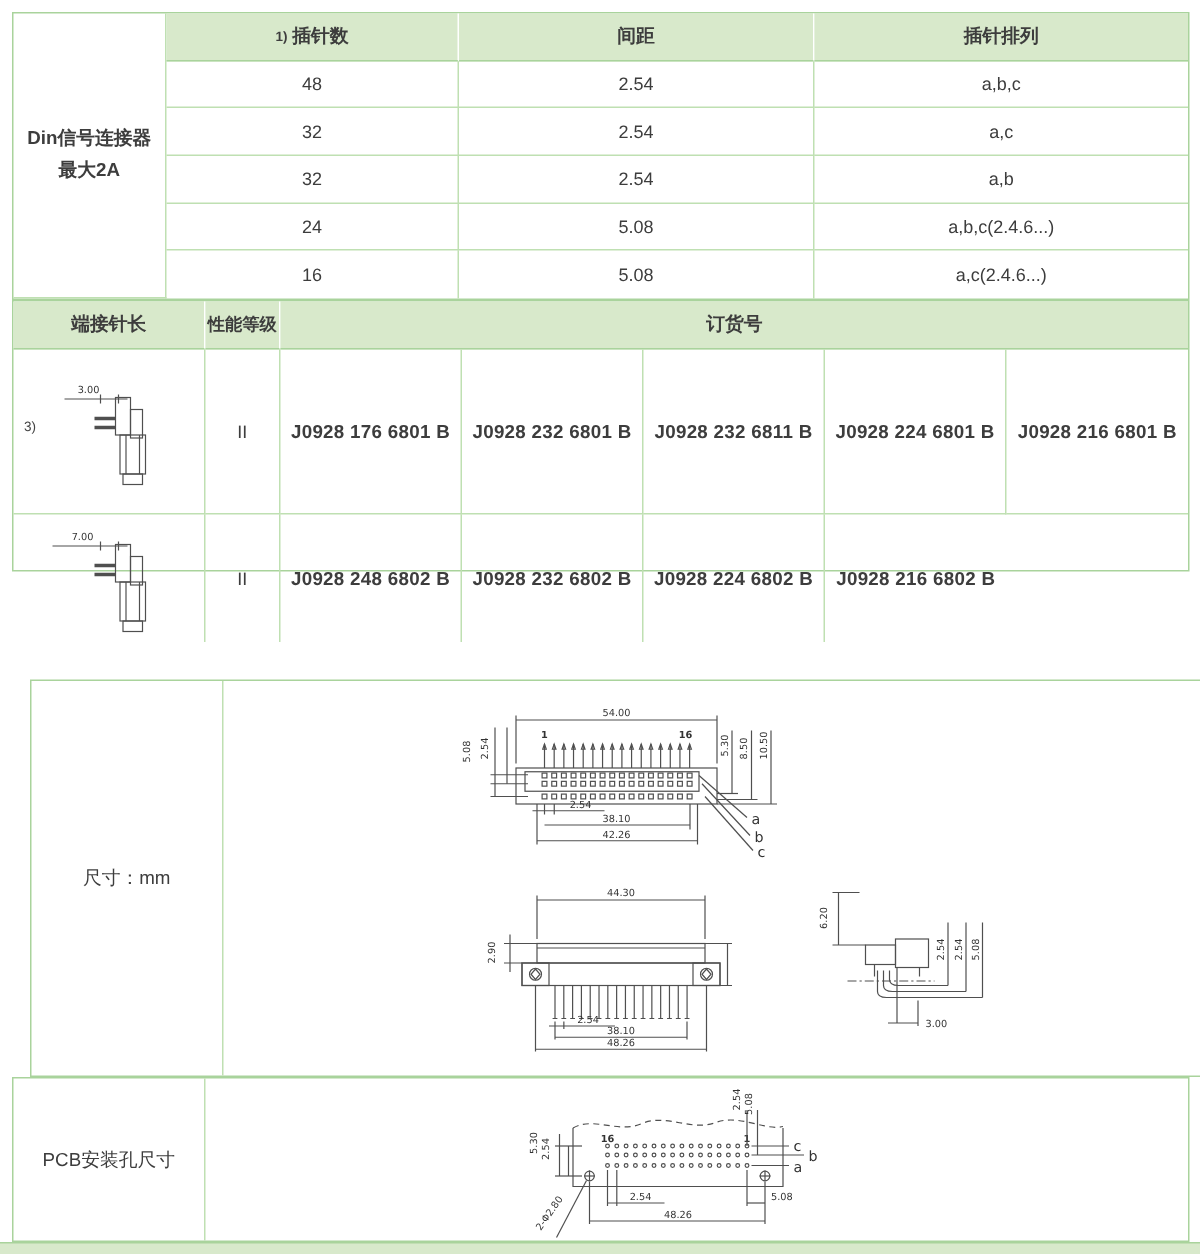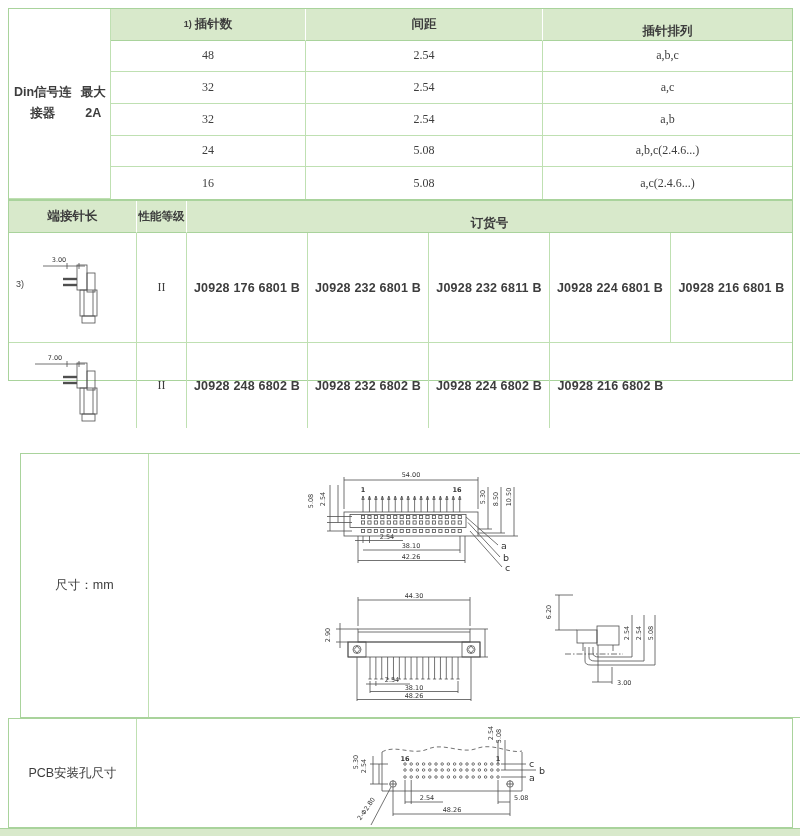--- a/index.html
+++ b/index.html
@@ -10,45 +10,45 @@
   }
   html,body{margin:0;padding:0;background:#fff;}
   .page{position:relative;width:800px;height:836px;background:#fff;overflow:hidden;
         font-family:"Liberation Sans","DejaVu Sans",sans-serif;color:var(--txt);}
   .tbl{position:absolute;box-sizing:border-box;border:1px solid var(--bd);display:grid;background:#fff;}
   .cell{box-sizing:border-box;border-right:1px solid var(--bd-soft);border-bottom:1px solid var(--bd-soft);
         display:flex;align-items:center;justify-content:center;text-align:center;}
   .cell.last{border-right:none;}
   .cell.bottom{border-bottom:none;}
   .ghead{background:var(--grn);border-right:1px solid #fff;border-bottom:1px solid var(--bd);}
-  .ghead.last{border-right:none;align-items:flex-end;}
+  .ghead.last{border-right:none;}
   .hdr{font-weight:bold;font-size:12.5px;white-space:nowrap;}
   .sup{font-size:9px;vertical-align:super;margin-right:3px;font-weight:bold;}
-  .val{font-size:12px;font-family:Liberation Serif, serif;}
+  .val{font-size:12px;}
   .ord{font-size:12.5px;font-weight:bold;letter-spacing:.2px;white-space:nowrap;}
   .ord.light{font-weight:bold;}
   .prod{font-weight:bold;font-size:12.5px;line-height:1.7;}
   .pin-cell{position:relative;}
   .fn{position:absolute;left:7px;top:42%;font-size:9px;color:#444;}
   .seclabel{font-size:12.5px;}
   .dwg{position:absolute;color:#4f4f4f;}
   .dwg line,.dwg path,.dwg rect,.dwg circle,.dwg polygon{stroke:currentColor;fill:none;stroke-width:.8;}
   .dwg .thick{stroke-width:2.4;}
   .dwg text{fill:#333;font:6.5px "DejaVu Sans",sans-serif;stroke:none;}
   .dwg text.big{font-size:9.5px;}
   .dwg text.b{font-weight:bold;}
   .bar{position:absolute;left:0;top:828px;width:800px;height:8px;background:var(--grn);border-top:1px solid var(--bd);box-sizing:border-box;}
 </style>
 </head>
 <body>
 
 <div class="page">
 
   <div class="tbl" style="left:8px;top:8px;width:785px;height:192px;grid-template-columns:102px 195px 237px 1fr;grid-template-rows:repeat(6,1fr);">
-    <div class="cell prod" style="grid-row:1/7;flex-direction:row;">
+    <div class="cell prod" style="grid-row:1/7;flex-direction:column;">
       <span>Din信号连接器</span>
       <span>最大2A</span>
     </div>
     <div class="cell ghead hdr">
       <span class="sup">1)</span>
       <span>插针数</span>
     </div>
     <div class="cell ghead hdr">
       <span>间距</span>
     </div>

